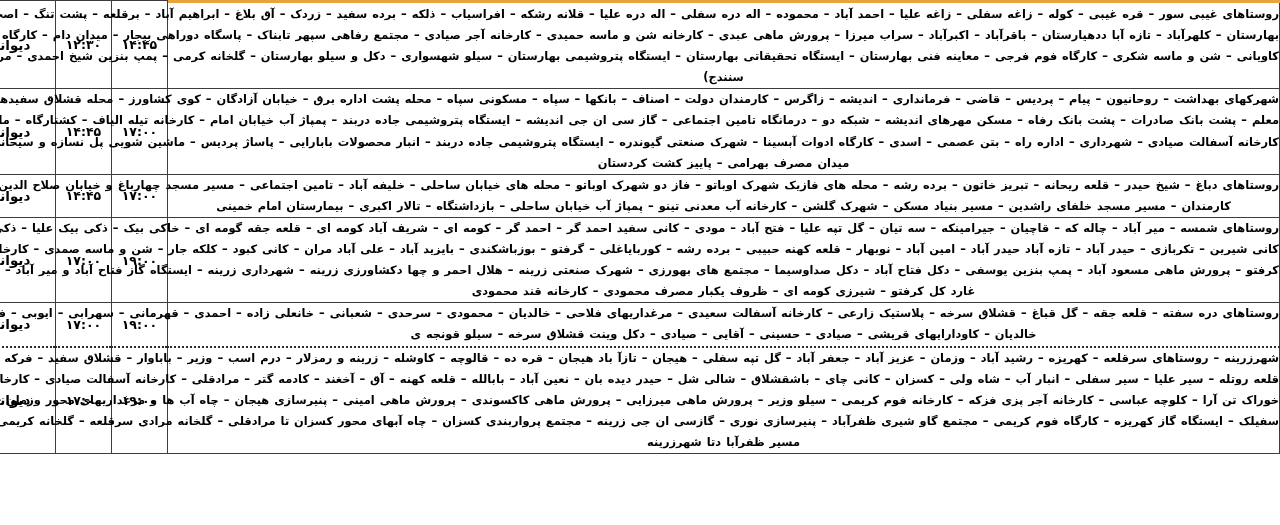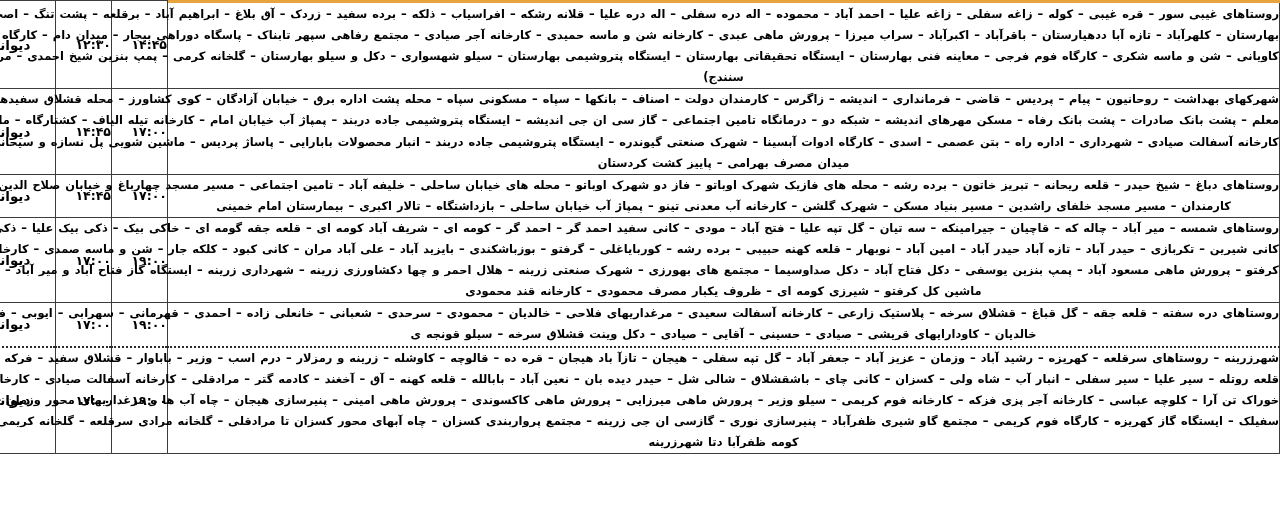--- a/index.html
+++ b/index.html
@@ -50,21 +50,21 @@
   }
   .areas-cell .ln{
     display:block;
     white-space:nowrap;
   }
   .areas-cell .ln.last{
     text-align:right;
   }
 
   .time-cell{
-    text-align:right;
+    text-align:center;
     font-size:12.5px;
     font-weight:700;
     letter-spacing:.5px;
   }
   .city-cell{
     text-align:center;
     font-size:13.5px;
     font-weight:700;
   }
 
@@ -135,21 +135,21 @@
         <td class="time-cell">۱۷:۰۰</td>
         <td class="time-cell">۱۴:۴۵</td>
         <td class="city-cell">دیواندره</td>
       </tr>
 
       <tr class="row-4">
         <td class="areas-cell">
           <span class="ln">روستاهای شمسه – میر آباد – چاله که – قاچیان – جیرامینکه – سه تیان – گل تپه علیا – فتح آباد – مودی – کانی سفید احمد گر – احمد گر – کومه ای – شریف آباد کومه ای – قلعه جقه گومه ای – خاکی بیک – ذکی بیک علیا – ذکی بیک سفلی – مران سفلی – مران علیا – قوجاق –</span>
           <span class="ln">کانی شیرین – تکربازی – حیدر آباد – تازه آباد حیدر آباد – امین آباد – نوبهار – قلعه کهنه حبیبی – برده رشه – کوربایاغلی – گرفتو – بوزباشکندی – بایزید آباد – علی آباد مران – کانی کبود – کلکه جار – شن و ماسه صمدی – کارخانه آرد و سیلو</span>
           <span class="ln">کرفتو – پرورش ماهی مسعود آباد – پمپ بنزین یوسفی – دکل فتاح آباد – دکل صداوسیما – مجتمع های بهورزی – شهرک صنعتی زرینه – هلال احمر و چها دکشاورزی زرینه – شهرداری زرینه – ایستگاه گاز فتاح آباد و میر آباد – سنگ معدن حبیبی مران – گاز مایع زرینه –</span>
-          <span class="ln last">ماشین کل کرفتو – شیرزی کومه ای – ظروف یکبار مصرف محمودی – کارخانه قند محمودی</span>
+          <span class="ln last">غارد کل کرفتو – شیرزی کومه ای – ظروف یکبار مصرف محمودی – کارخانه قند محمودی</span>
         </td>
         <td class="time-cell">۱۹:۰۰</td>
         <td class="time-cell">۱۷:۰۰</td>
         <td class="city-cell">دیواندره</td>
       </tr>
 
       <tr class="row-5">
         <td class="areas-cell">
           <span class="ln">روستاهای دره سفته – قلعه جقه – گل قباغ – قشلاق سرخه – پلاستیک زارعی – کارخانه آسفالت سعیدی – مرغداریهای فلاحی – خالدیان – محمودی – سرحدی – شعبانی – خانعلی زاده – احمدی – قهرمانی – سهرابی – ایوبی – فلاحی – شاه محمدی –</span>
           <span class="ln last">خالدیان – کاودارایهای قریشی – صیادی – حسینی – آقایی – صیادی – دکل وینت قشلاق سرخه – سیلو قونجه ی</span>
@@ -158,21 +158,21 @@
         <td class="time-cell">۱۷:۰۰</td>
         <td class="city-cell">دیواندره</td>
       </tr>
 
       <tr class="row-6 dotted-top">
         <td class="areas-cell">
           <span class="ln">شهرزرینه – روستاهای سرقلعه – کهریزه – رشید آباد – وزمان – عزیز آباد – جعفر آباد – گل تپه سفلی – هیجان – تازآ باد هیجان – قره ده – قالوچه – کاوشله – زرینه و رمزلار – درم اسب – وزیر – باباوار – قشلاق سفید – فرکه – شکربلاغ – بنگی کند – فرجی قران – ظفر آباد –</span>
           <span class="ln">قلعه روتله – سیر علیا – سیر سفلی – انبار آب – شاه ولی – کسزان – کانی چای – باشقشلاق – شالی شل – حیدر دیده بان – نعین آباد – بابالله – قلعه کهنه – آق – آخغند – کادمه گتر – مرادقلی – کارخانه آسفالت صیادی – کارخانه قند رشید آباد – کارخانه</span>
           <span class="ln">خوراک تن آرا – کلوچه عباسی – کارخانه آجر پزی فزکه – کارخانه فوم کریمی – سیلو وزیر – پرورش ماهی میرزایی – پرورش ماهی کاکسوندی – پرورش ماهی امینی – پنیرسازی هیجان – چاه آب ها و مرغداریهای محور وزمان – کارخانه سیمان – کارخانه آرد شفق – سیلو کوهسار – پمپ بنزین</span>
           <span class="ln">سفیلک – ایستگاه گاز کهریزه – کارگاه فوم کریمی – مجتمع گاو شیری ظفرآباد – پنیرسازی نوری – گازسی ان جی زرینه – مجتمع پرواربندی کسزان – چاه آبهای محور کسزان تا مرادقلی – گلخانه مرادی سرقلعه – گلخانه کریمی – شهرک صنوف مزاحم – کارگاه وجوشکاری های</span>
-          <span class="ln last">کومه ظفرآبا دتا شهرزرینه</span>
+          <span class="ln last">مسیر ظفرآبا دتا شهرزرینه</span>
         </td>
         <td class="time-cell">۱۹:۰۰</td>
         <td class="time-cell">۱۷:۰۰</td>
         <td class="city-cell">دیواندره</td>
       </tr>
 
     </tbody>
   </table>
 </div>
 

